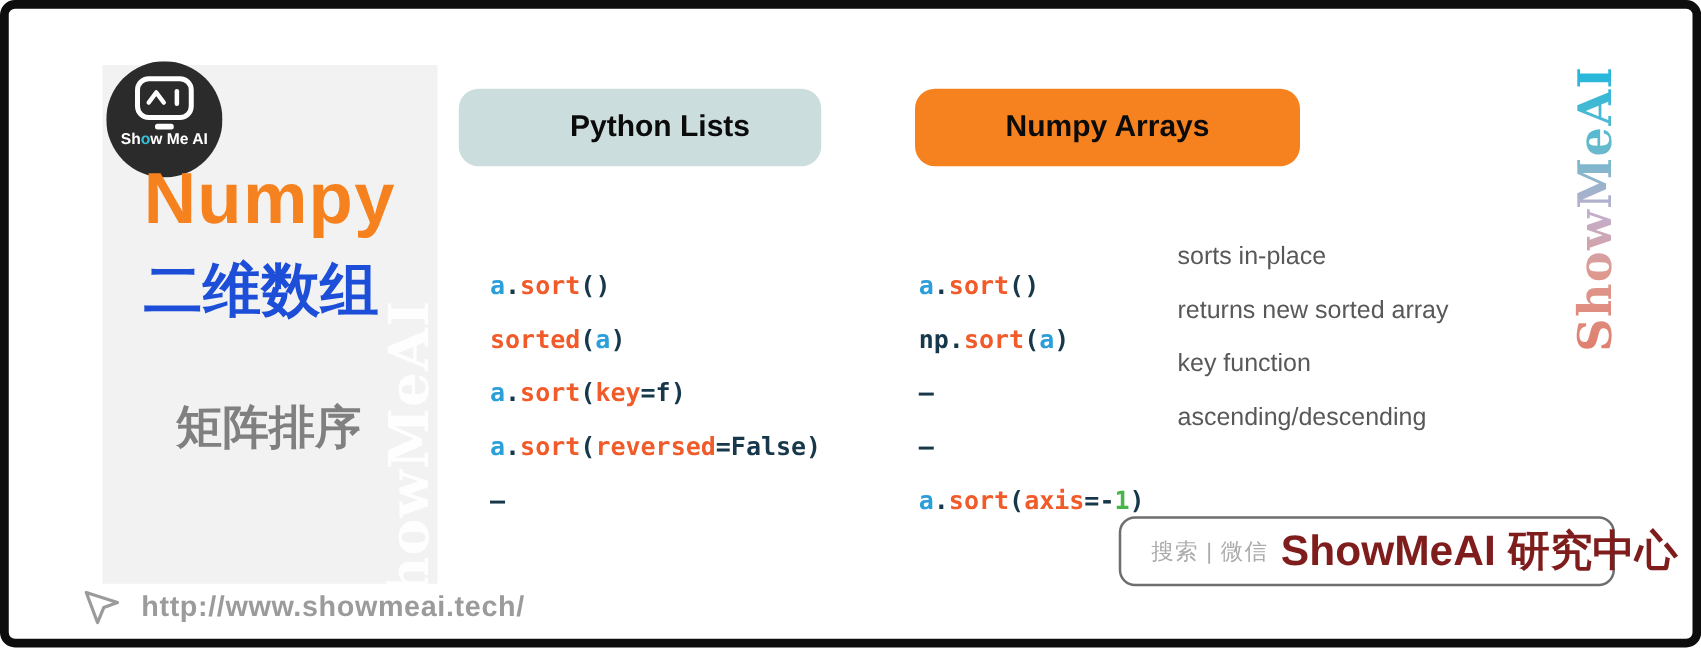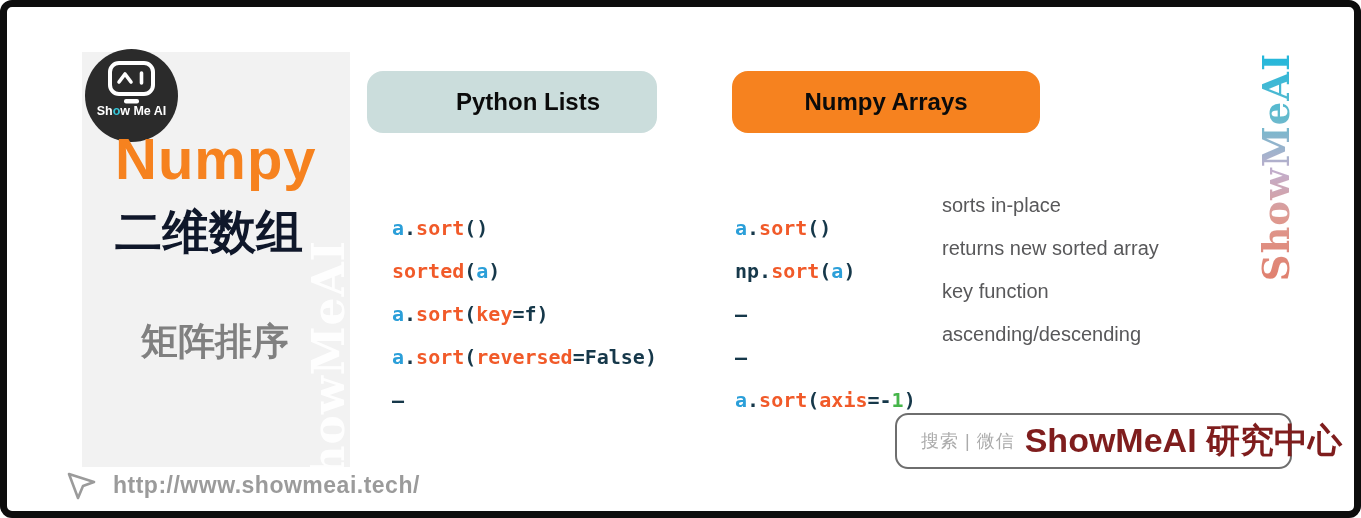--- a/index.html
+++ b/index.html
@@ -24,21 +24,21 @@
     transform:translate(-50%,-50%) rotate(-90deg);
     font-family:"DejaVu Serif", serif;font-weight:bold;font-size:44px;
     color:rgba(255,255,255,0.92);white-space:nowrap;letter-spacing:1px;}
 
   
   .logo{position:absolute;left:78px;top:42px;width:93px;height:93px;}
 
   
   .t-numpy{position:absolute;left:108px;top:118px;font-size:58px;font-weight:bold;
     color:var(--accent-orange);letter-spacing:1px;}
-  .t-cn1{position:absolute;left:108px;top:194px;font-size:47px;font-weight:bold;color:#0f172a;}
+  .t-cn1{position:absolute;left:108px;top:194px;font-size:47px;font-weight:bold;color:#1d4ed8;}
   .t-cn2{position:absolute;left:134px;top:310px;font-size:37px;font-weight:bold;color:#808080;}
 
   
   .pill{position:absolute;top:64px;height:62px;border-radius:16px;
     display:flex;align-items:center;justify-content:center;
     font-size:24px;font-weight:bold;color:#0b0b0b;}
   .pill-left{left:360px;width:290px;background:var(--pill-teal);padding-left:32px;}
   .pill-right{left:725px;width:308px;background:var(--accent-orange);}
 
   

